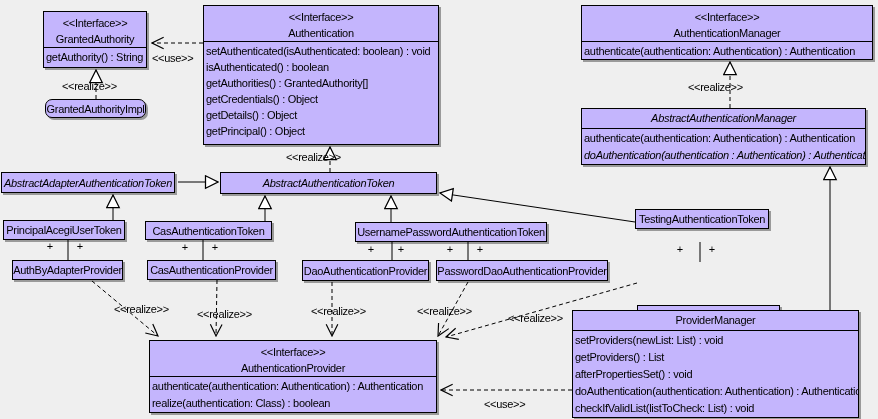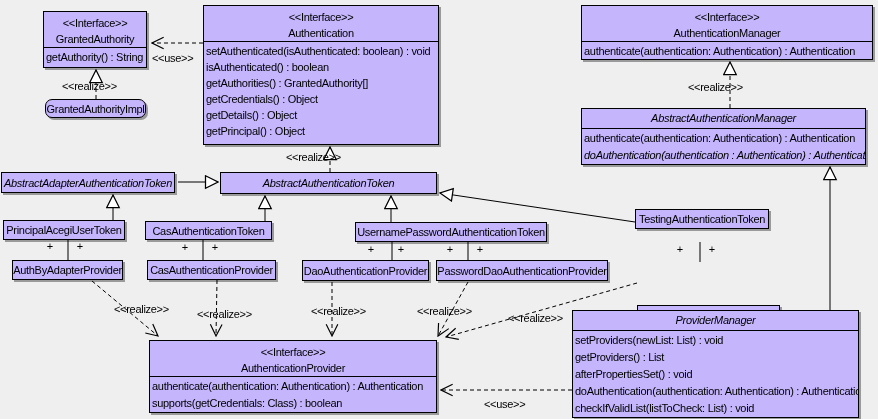--- a/index.html
+++ b/index.html
@@ -28,21 +28,20 @@
   .hdr{
     border-bottom:1px solid #000;
     text-align:center;
     padding-top:3px;
   }
   .hdr .stereo,.hdr .cname{line-height:16px;}
   .hdr1{ 
     border-bottom:1px solid #000;
     text-align:center;
     line-height:19px;
-    font-style:italic;
   }
   .methods{padding:1px 2px 0 2px;}
   .m{line-height:16px;}
   .m17{line-height:17px;}
   .single{
     display:flex;align-items:center;justify-content:center;
     text-align:center;
   }
   .it{font-style:italic;}
   svg#wires{
@@ -160,21 +159,21 @@
     <span>TestingAuthenticationProvider</span>
   </div>
 
   <div class="cls" style="left:149px;top:340px;width:288px;height:73px;">
     <div class="hdr">
       <div class="stereo">&lt;&lt;Interface&gt;&gt;</div>
       <div class="cname">AuthenticationProvider</div>
     </div>
     <div class="methods">
       <div class="m m17">authenticate(authentication: Authentication) : Authentication</div>
-      <div class="m m17">supports(getCredentials: Class) : boolean</div>
+      <div class="m m17">realize(authentication: Class) : boolean</div>
     </div>
   </div>
 
   <div class="cls" style="left:572px;top:310px;width:287px;height:108px;">
     <div class="hdr1">ProviderManager</div>
     <div class="methods">
       <div class="m m17">setProviders(newList: List) : void</div>
       <div class="m m17">getProviders() : List</div>
       <div class="m m17">afterPropertiesSet() : void</div>
       <div class="m m17">doAuthentication(authentication: Authentication) : Authentication</div>

